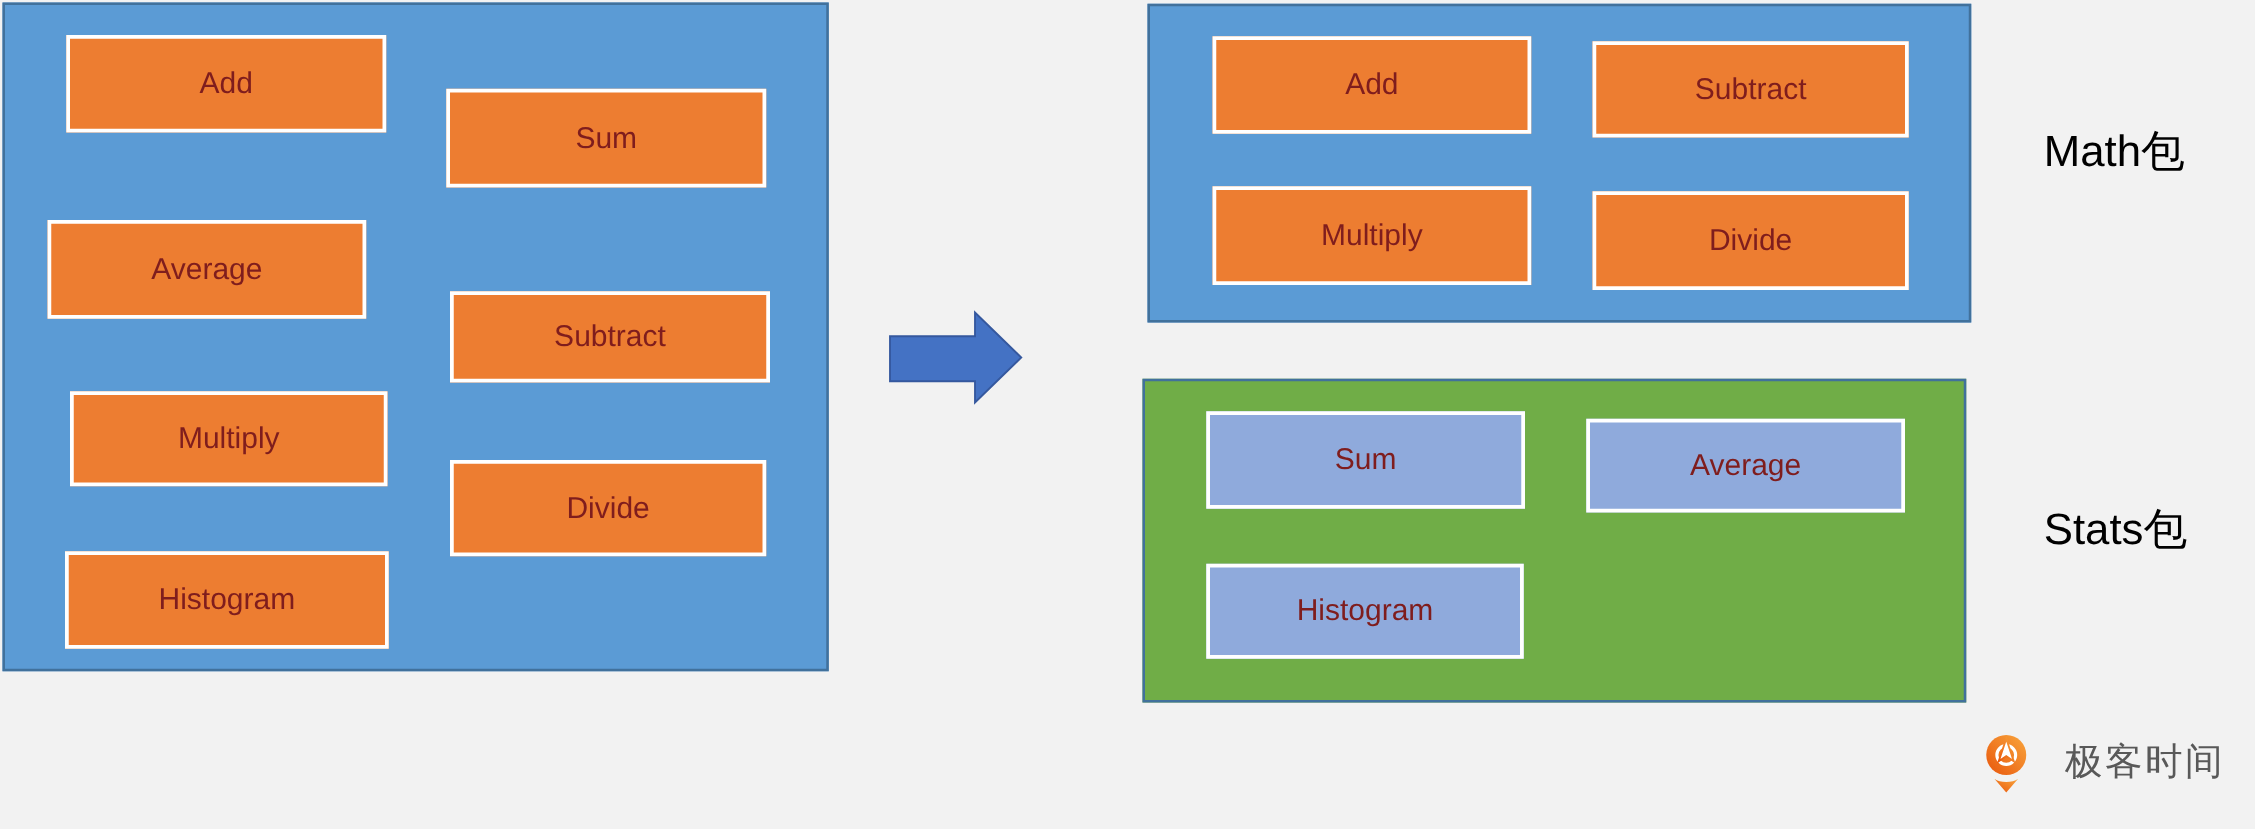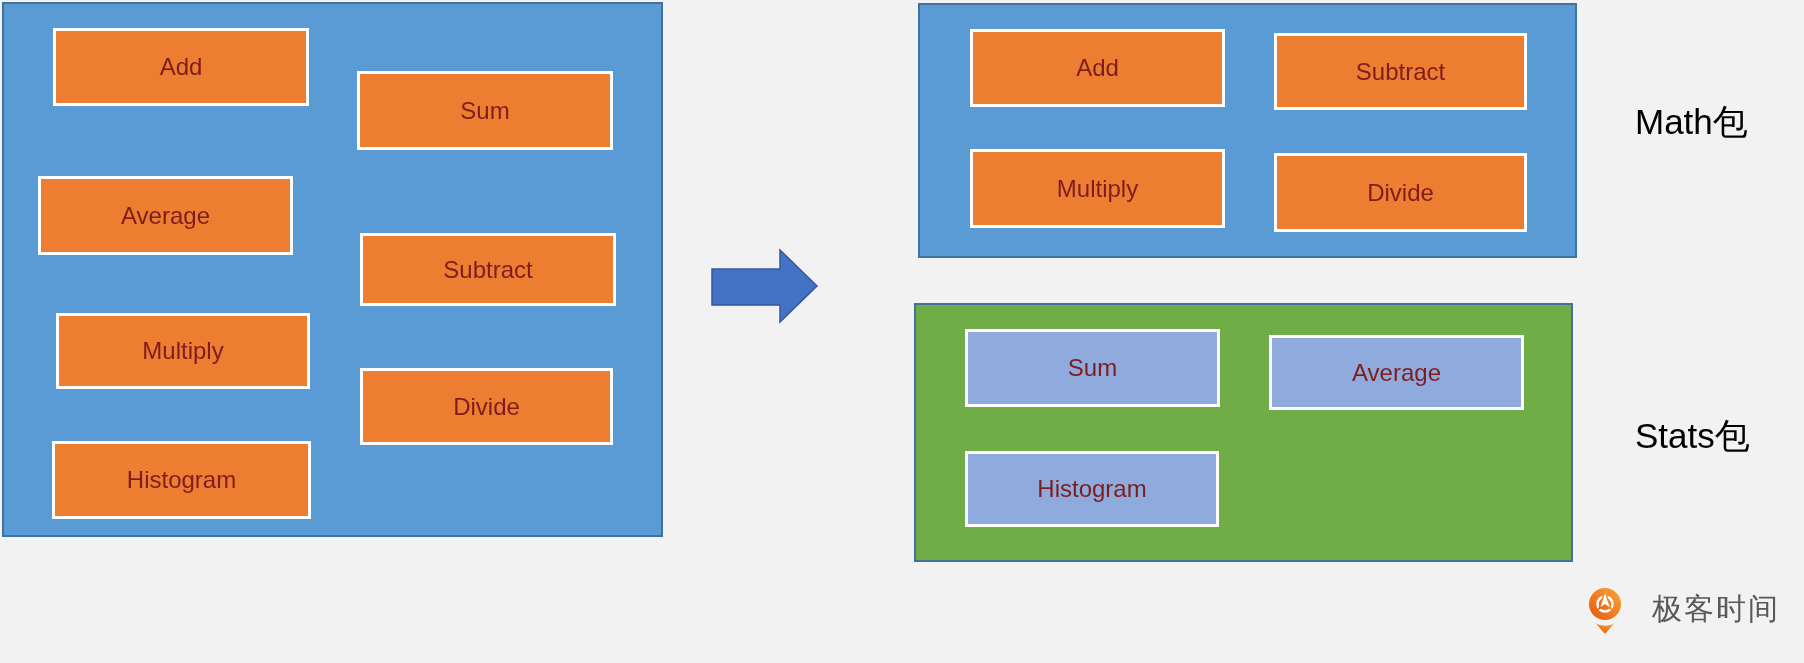--- a/index.html
+++ b/index.html
@@ -68,21 +68,21 @@
   .t-histogram{left:49px;top:146px;width:254px;height:76px;}
 
   .pkg-label{
     position:absolute;
     color:var(--label-black);
     font-size:35px;
     line-height:40px;
     white-space:nowrap;
   }
   #math-label{left:1635px;top:102px;}
-  #stats-label{left:1635px;top:416px;}
+  #stats-label{left:1635px;top:404px;}
 
   #transform-arrow{position:absolute;left:705px;top:244px;}
 
   #logo{
     position:absolute;left:1584px;top:583px;
     display:flex;align-items:center;gap:24px;
   }
   #logo .logo-text{
     color:var(--logo-gray);
     font-size:30px;

